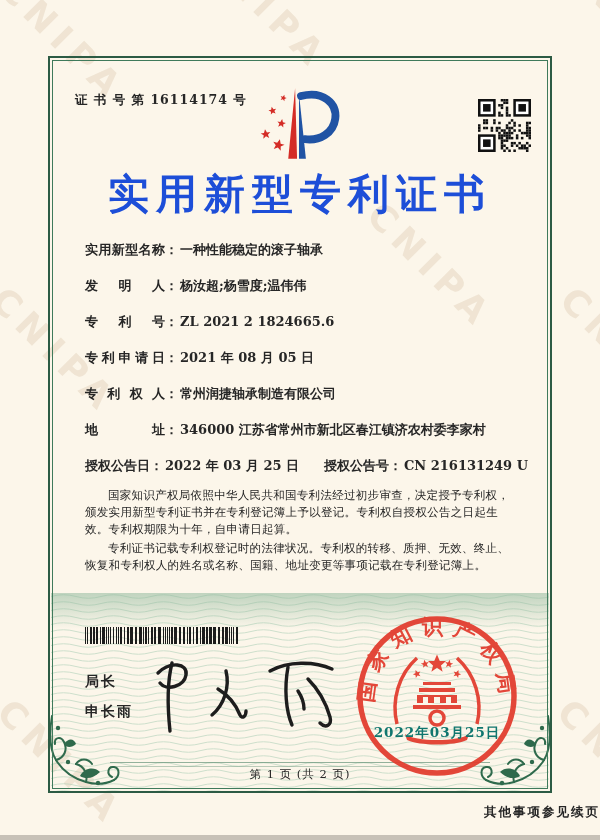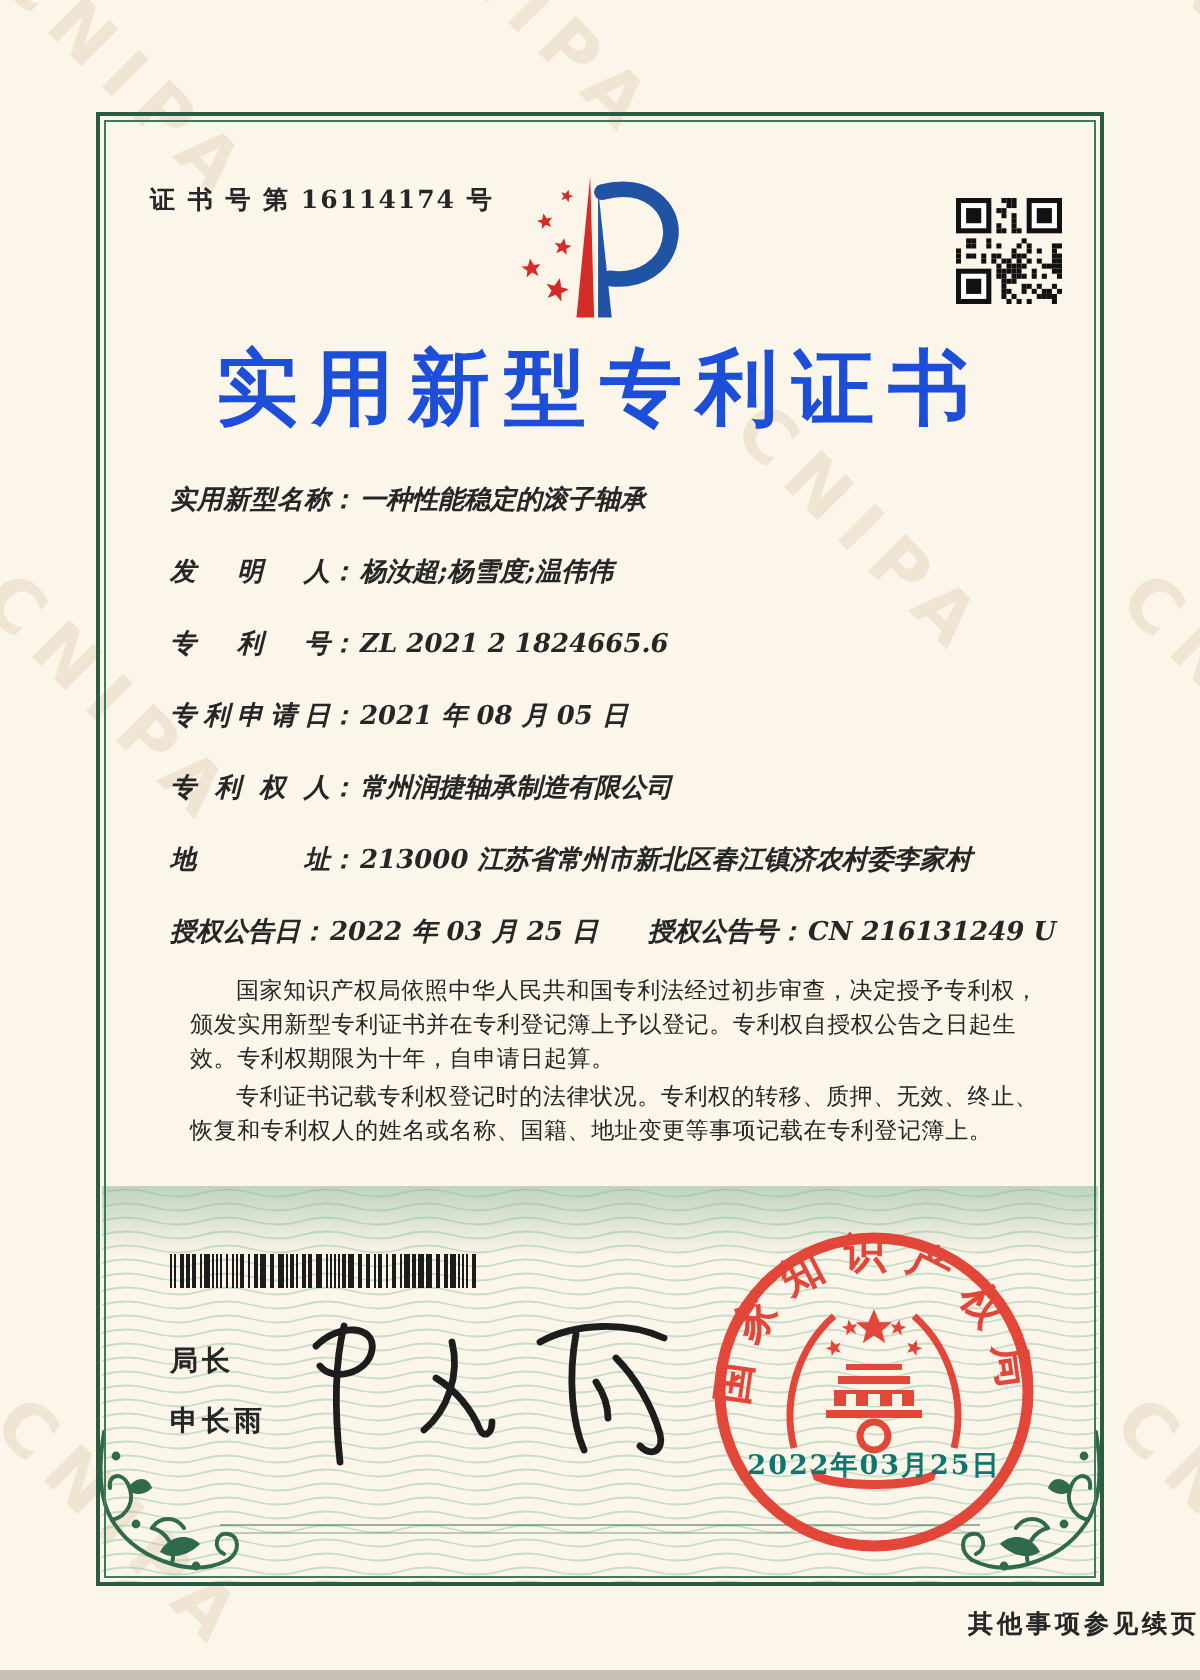--- a/index.html
+++ b/index.html
@@ -24,28 +24,28 @@
   .ornament{position:absolute;width:80px;height:80px;}
   .ornament.left{left:46px;top:714px;}
   .ornament.right{left:474px;top:714px;transform:scaleX(-1);}
 
   .cert-no{position:absolute;left:75px;top:92px;font-size:12.5px;font-weight:700;letter-spacing:1px;}
   .logo{position:absolute;left:251px;top:82px;width:98px;height:84px;}
   .qr{position:absolute;left:478px;top:99px;width:53px;height:53px;}
   .title{position:absolute;left:0;right:0;top:167px;text-align:center;
          font-size:41px;font-weight:bold;letter-spacing:7px;color:#1d4ed8;}
 
-  .fields{position:absolute;left:85px;top:241px;width:433px;font-size:13px;font-weight:600;font-style:italic;}
+  .fields{position:absolute;left:85px;top:241px;width:433px;font-size:13px;font-weight:600;}
   .frow{display:flex;align-items:baseline;height:36px;white-space:nowrap;}
   .flabel{display:inline-block;width:80px;text-align:justify;text-align-last:justify;}
   .fvalue{margin-left:2px;}
   .fgroup2{margin-left:25px;display:flex;align-items:baseline;}
   .fgroup2 .flabel{width:auto;text-align-last:auto;}
 
-  .paras{position:absolute;left:95px;top:487px;width:433px;font-size:11.5px;
+  .paras{position:absolute;left:85px;top:487px;width:433px;font-size:11.5px;
          line-height:1.46;letter-spacing:0.3px;font-weight:500;}
   .paras p{margin:0 0 3px 0;text-indent:2em;}
 
   .barcode{position:absolute;left:85px;top:627px;width:156px;height:17px;}
 
   .signer{position:absolute;left:85px;top:666px;font-size:14px;font-weight:700;
           font-family:"DejaVu Sans","Liberation Sans",sans-serif;letter-spacing:2px;line-height:30px;}
   .sig{position:absolute;left:142px;top:645px;width:205px;height:95px;}
 
   .seal{position:absolute;left:353px;top:612px;width:168px;height:168px;opacity:.93;}
@@ -282,21 +282,21 @@
       <span class="fvalue">2021 年 08 月 05 日</span>
     </div>
     <div class="frow">
       <span class="flabel">专利权人</span>
         <span>：</span>
       <span class="fvalue">常州润捷轴承制造有限公司</span>
     </div>
     <div class="frow">
       <span class="flabel">地址</span>
         <span>：</span>
-      <span class="fvalue">213000 江苏省常州市新北区春江镇济农村委李家村</span>
+      <span class="fvalue">346000 江苏省常州市新北区春江镇济农村委李家村</span>
     </div>
     <div class="frow">
       <span class="flabel">授权公告日</span>
         <span>：</span>
       <span class="fvalue">2022 年 03 月 25 日</span>
       <span class="fgroup2">
         <span class="flabel">授权公告号</span>
           <span>：</span>
         <span class="fvalue">CN 216131249 U</span>
       </span>
@@ -401,16 +401,17 @@
       <rect x="93" y="85" width="5" height="6" fill="#fcf6ea"></rect>
       <path d="M60 93 h48 v4 h-48 z"></path>
       <circle cx="84" cy="106" r="7" fill="none" stroke="#e23a2c" stroke-width="3.5"></circle>
       <path d="M44 112 C 38 88 46 62 64 46" fill="none" stroke="#e23a2c" stroke-width="3.5"></path>
       <path d="M124 112 C 130 88 122 62 104 46" fill="none" stroke="#e23a2c" stroke-width="3.5"></path>
       <path d="M52 122 C 62 130 106 130 116 122 L 114 128 C 102 134 66 134 54 128 Z"></path>
     </g>
   </svg>
   <div class="seal-date">2022年03月25日</div>
 
+  <div class="page-info">第 1 页 (共 2 页)</div>
   <div class="cont-note">其他事项参见续页</div>
 
   <div class="page-edge"></div>
 </div>
 
 </body></html>

